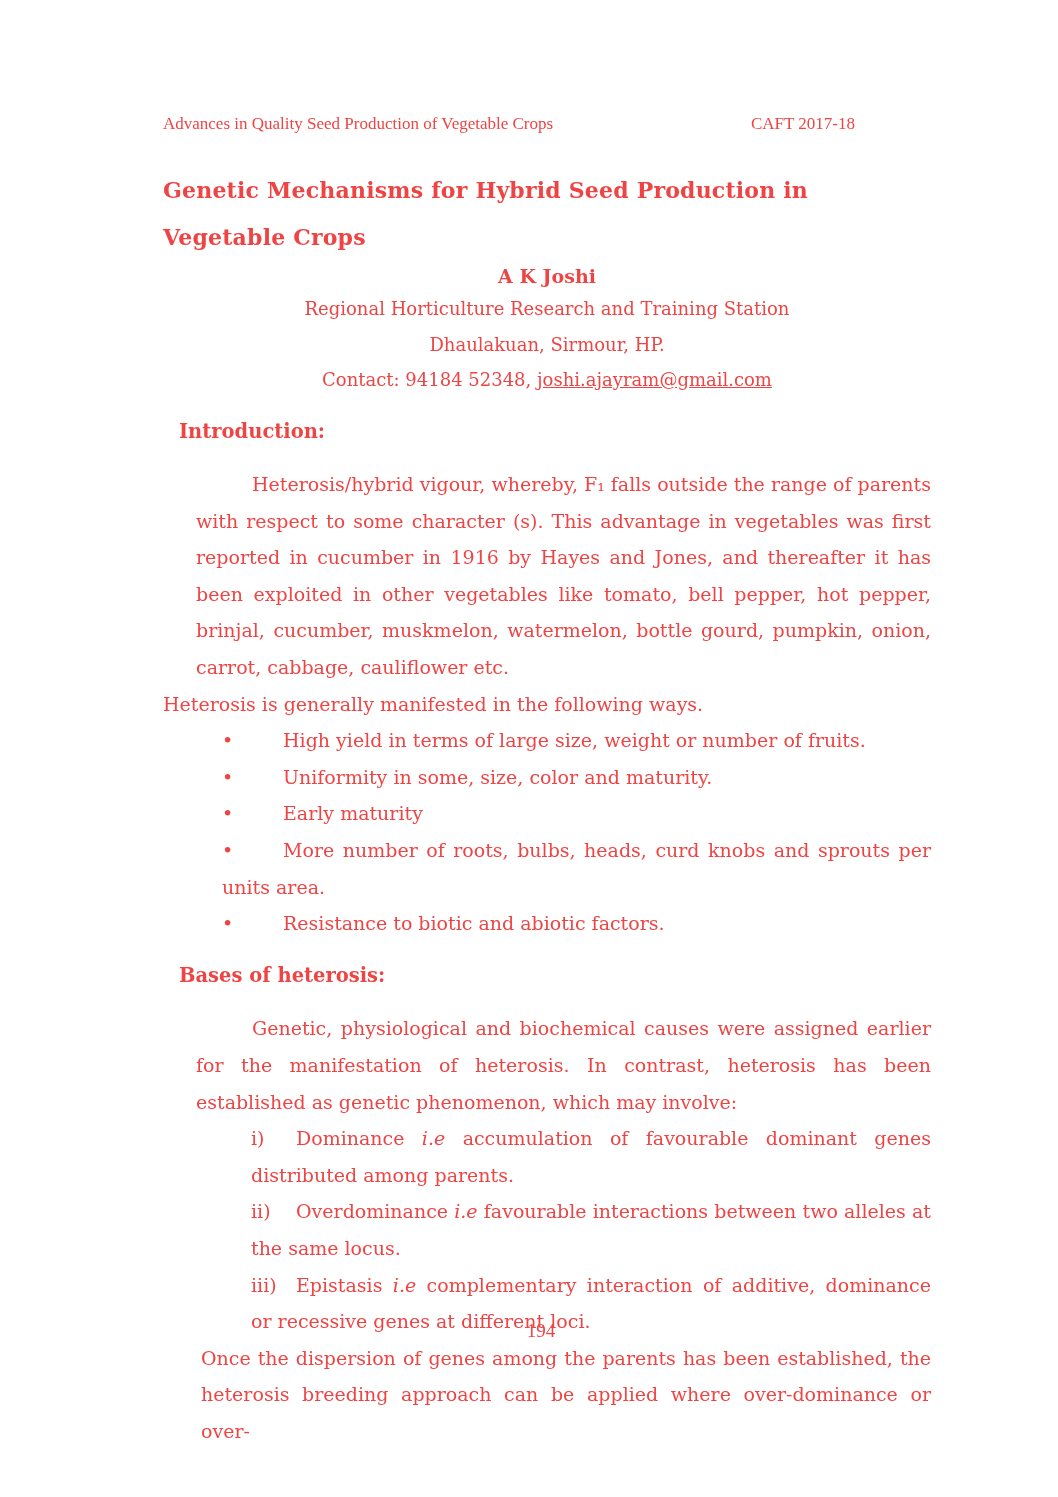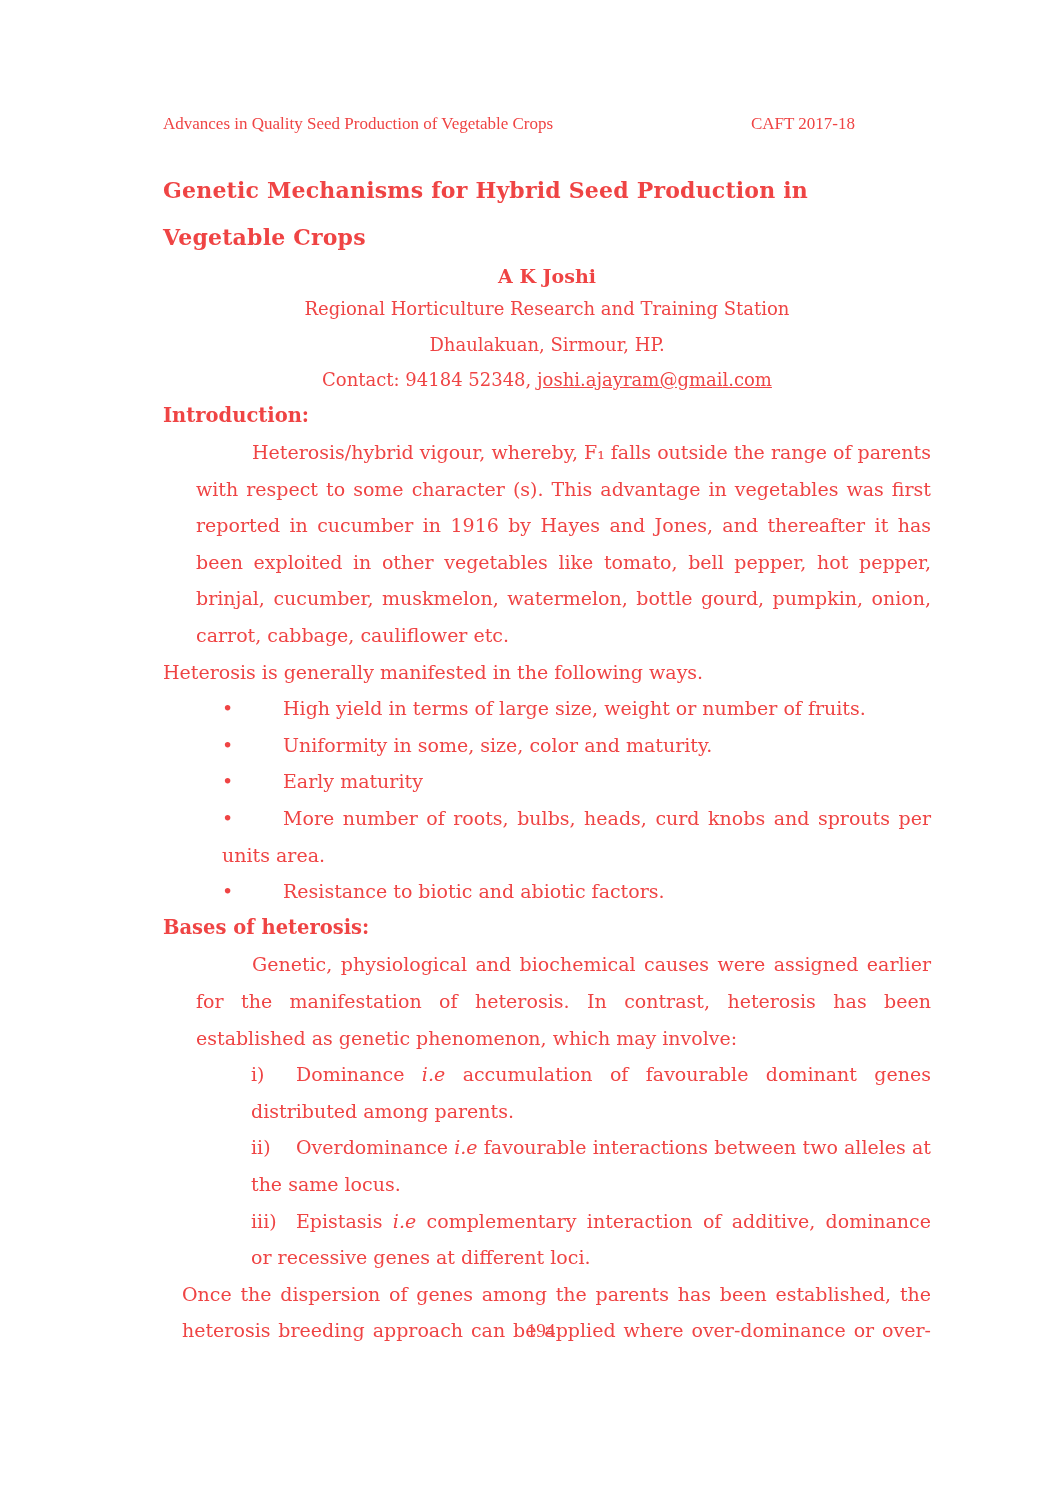--- a/index.html
+++ b/index.html
@@ -45,37 +45,37 @@
     font-size: 18px;
     line-height: 35.5px;
   }
   .email-link {
     color: inherit;
     text-decoration: underline;
     cursor: pointer;
   }
   .bodytext { font-size: 19px; line-height: 36.6px; }
   .heading {
-    margin: 0;
+    margin: 16px;
     font-size: 19.5px;
     font-weight: bold;
     line-height: 36.6px;
   }
   p { margin: 0; }
   .jp { text-align: justify; margin-left: 33px; }
   .indent { text-indent: 56px; }
   .bullets { padding-left: 59px; }
   .bullet-item { text-align: justify; }
   .bullet-mark { display: inline-block; width: 61px; }
   .mech { padding-left: 88px; }
   .mech-item { text-align: justify; }
   .mech-marker { display: inline-block; min-width: 45px; }
   .it { font-style: italic; }
   .final-para {
-    margin-left: 19px;
+    margin-left: 38px;
     text-align: justify;
     text-align-last: justify;
   }
   .page-number {
     position: absolute;
     top: 1320px;
     left: 12px;
     width: 100%;
     text-align: center;
     font-size: 19px;

